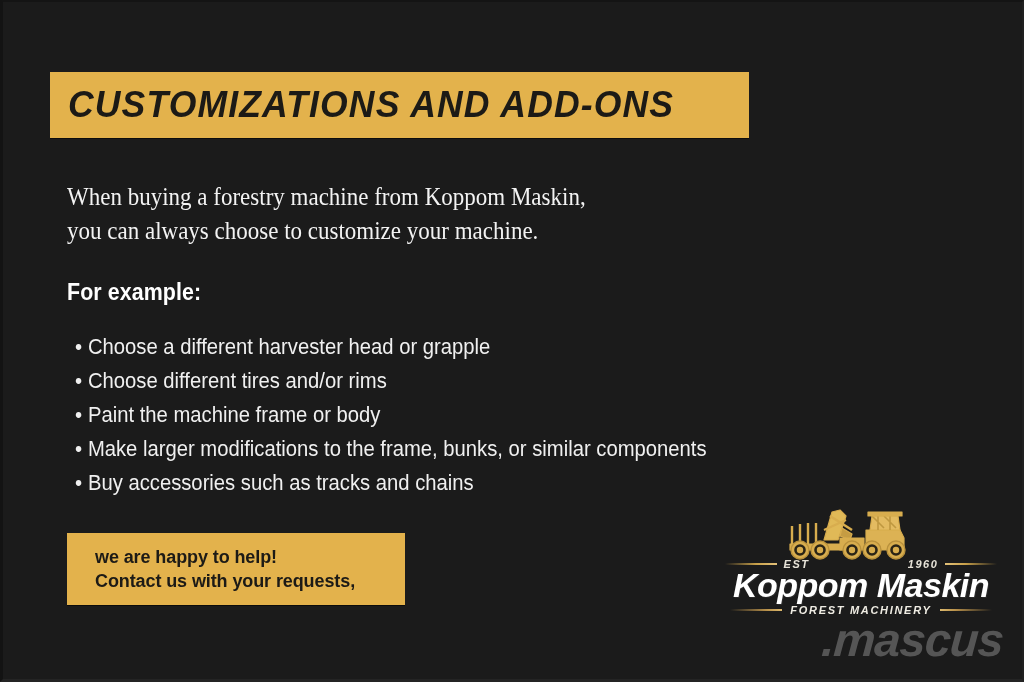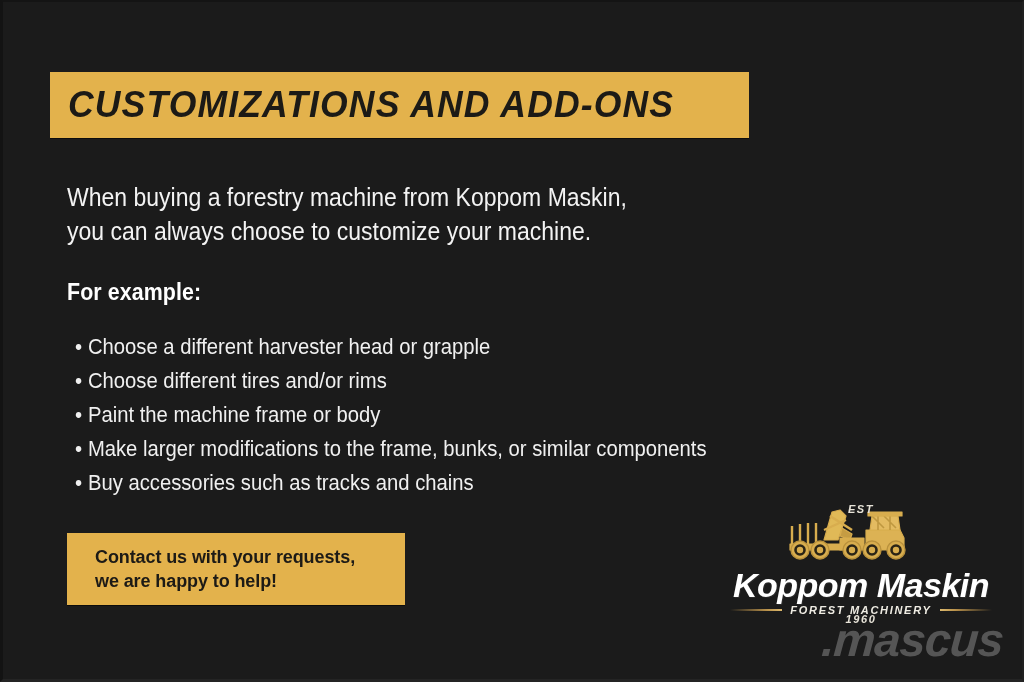--- a/index.html
+++ b/index.html
@@ -51,20 +51,21 @@
     transform-origin: left center;
     white-space: nowrap;
   }
 
   
   #intro-block {
     position: absolute;
     left: 64px;
     top: 178px;
     width: 700px;
+    font-family: Liberation Serif, serif;
   }
   .intro-line {
     color: #f3f3f3;
     font-size: 25px;
     line-height: 34px;
     font-weight: normal;
     white-space: nowrap;
     transform: scaleX(0.92);
     transform-origin: left center;
   }
@@ -149,21 +150,20 @@
   #logo-est-row {
     position: absolute;
     left: 0;
     top: 56px;
     width: 262px;
     height: 16px;
     display: flex;
     align-items: center;
     justify-content: center;
     gap: 6px;
-    flex-direction: column;
   }
   #logo-est-row .rule {
     height: 2px;
     background: linear-gradient(90deg, rgba(227,178,76,0) 0%, #c8a049 60%, #e3c179 100%);
     flex: 0 0 52px;
   }
   #logo-est-row .rule.right {
     background: linear-gradient(270deg, rgba(227,178,76,0) 0%, #c8a049 60%, #e3c179 100%);
   }
   #logo-est-row .side-label {
@@ -253,22 +253,22 @@
 
   <ul id="bullet-list">
     <li><span class="dot">•</span><span>Choose a different harvester head or grapple</span></li>
     <li><span class="dot">•</span><span>Choose different tires and/or rims</span></li>
     <li><span class="dot">•</span><span>Paint the machine frame or body</span></li>
     <li><span class="dot">•</span><span>Make larger modifications to the frame, bunks, or similar components</span></li>
     <li><span class="dot">•</span><span>Buy accessories such as tracks and chains</span></li>
   </ul>
 
   <div id="contact-box">
+    <div class="contact-line">we are happy to help!</div>
     <div class="contact-line">Contact us with your requests,</div>
-    <div class="contact-line">we are happy to help!</div>
   </div>
 
   <div id="logo-block">
 
     <svg id="logo-machine" viewBox="0 0 160 62">
       <g fill="#d8ad4e" stroke="#d8ad4e" stroke-width="1.2" stroke-linejoin="round">
 
         <path d="M12 26 L12 44 M20 24 L20 44 M28 23 L28 44 M36 23 L36 44" stroke-width="2.4" fill="none"></path>
         <path d="M10 44 L62 44 L62 50 L10 50 Z"></path>
 

